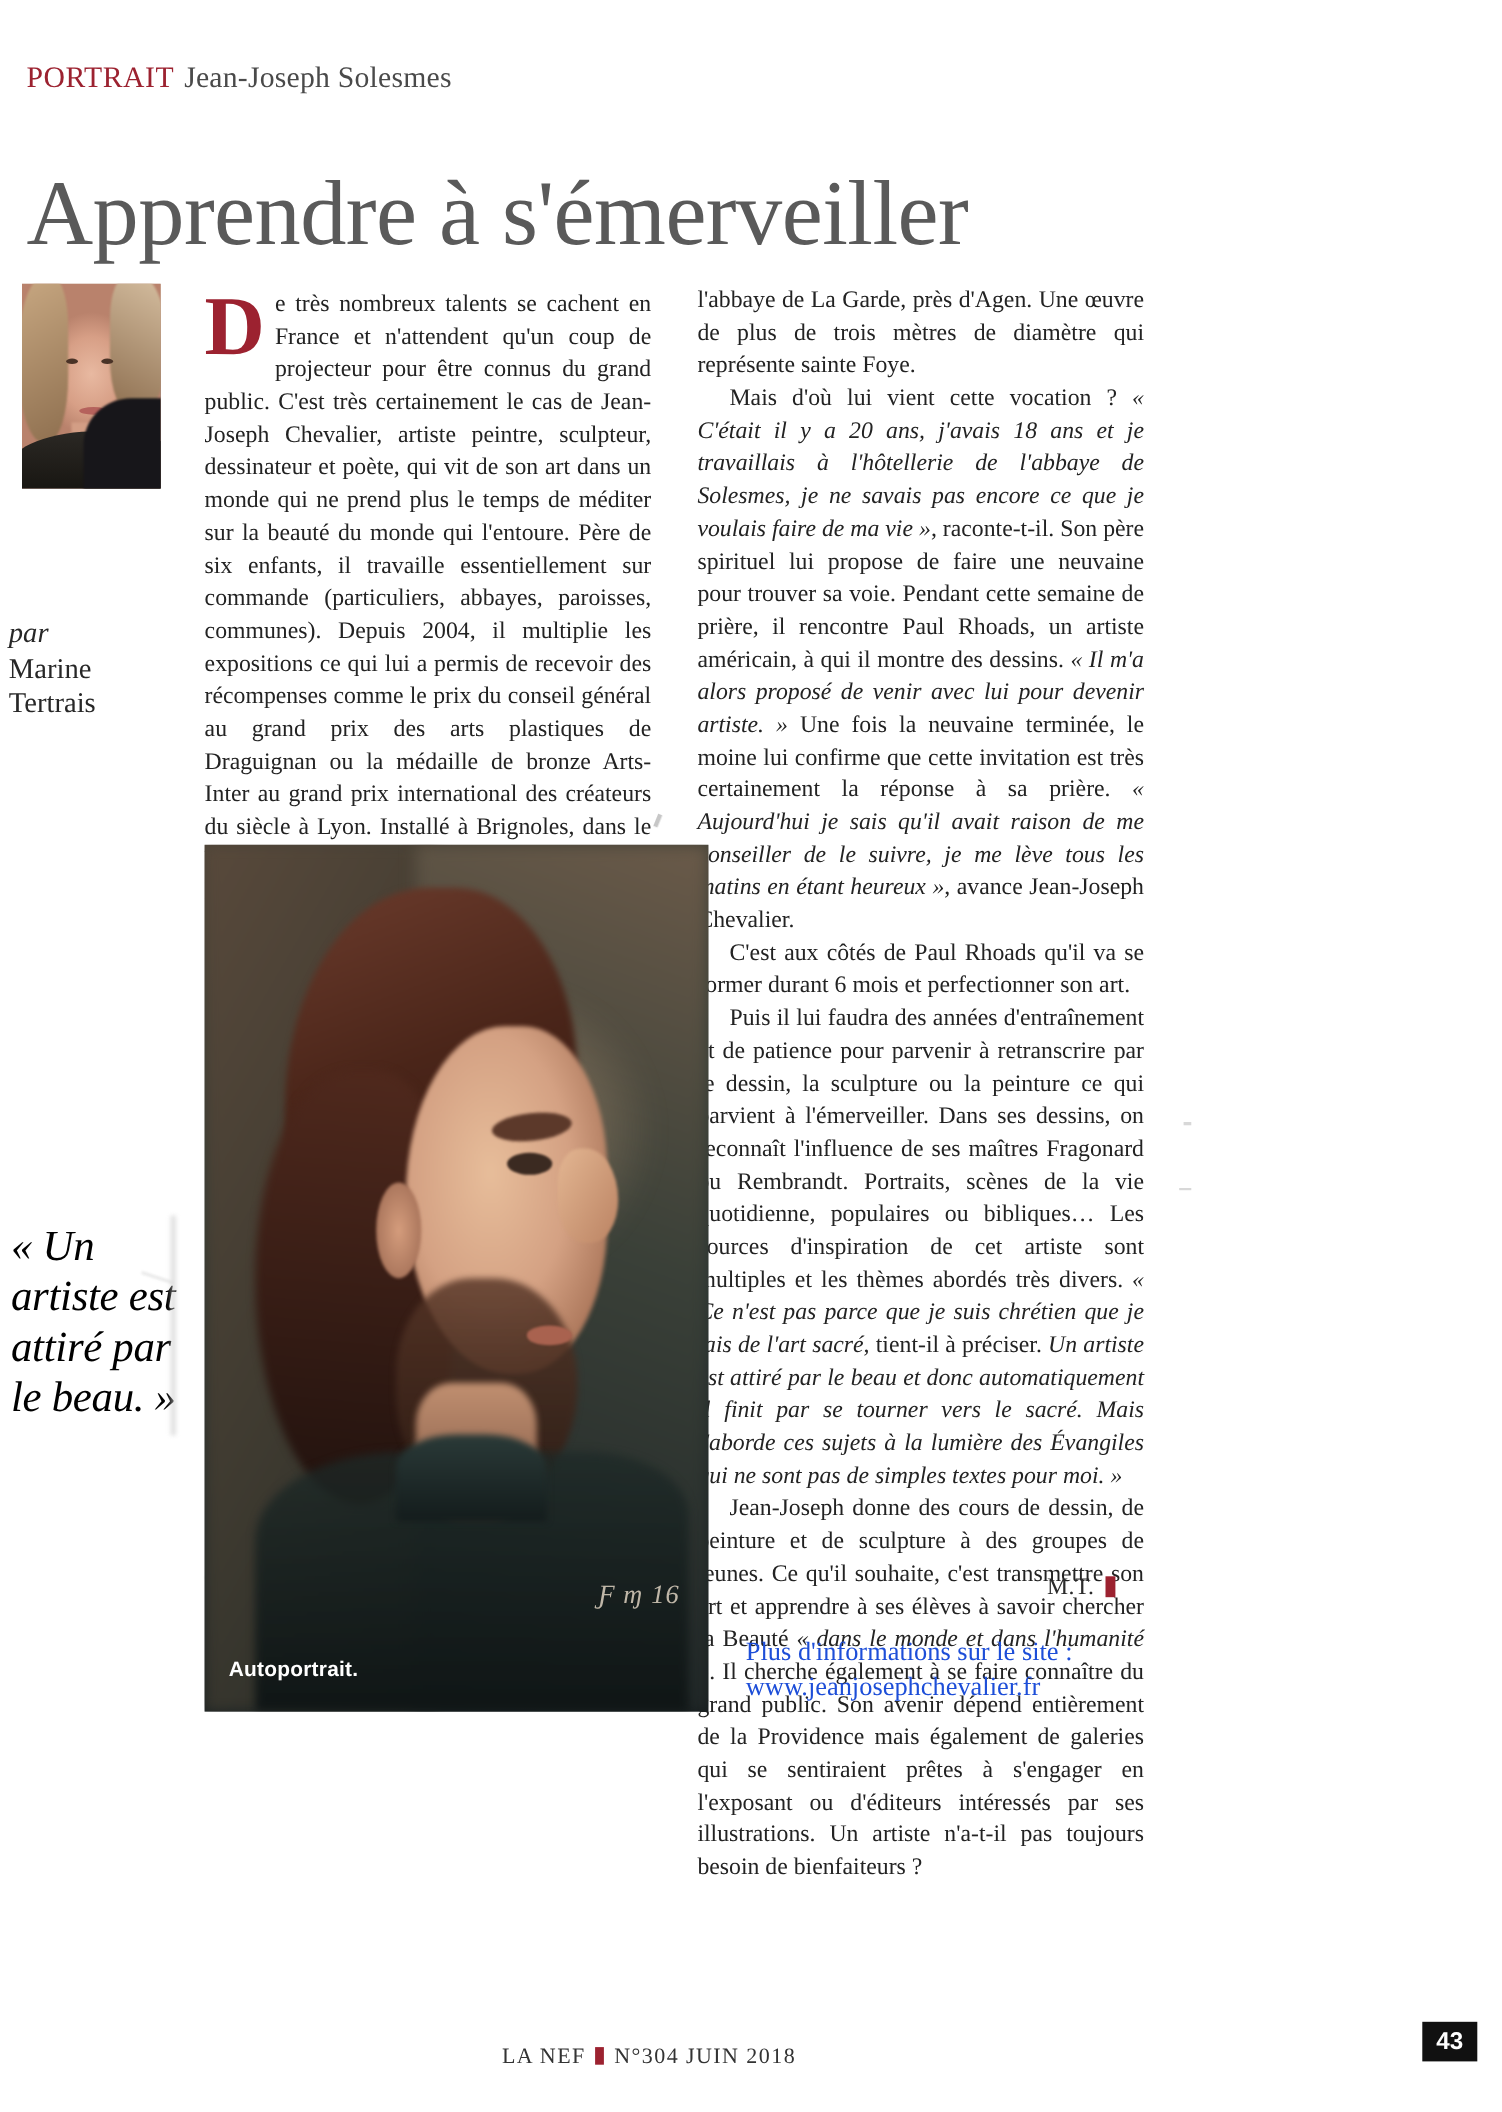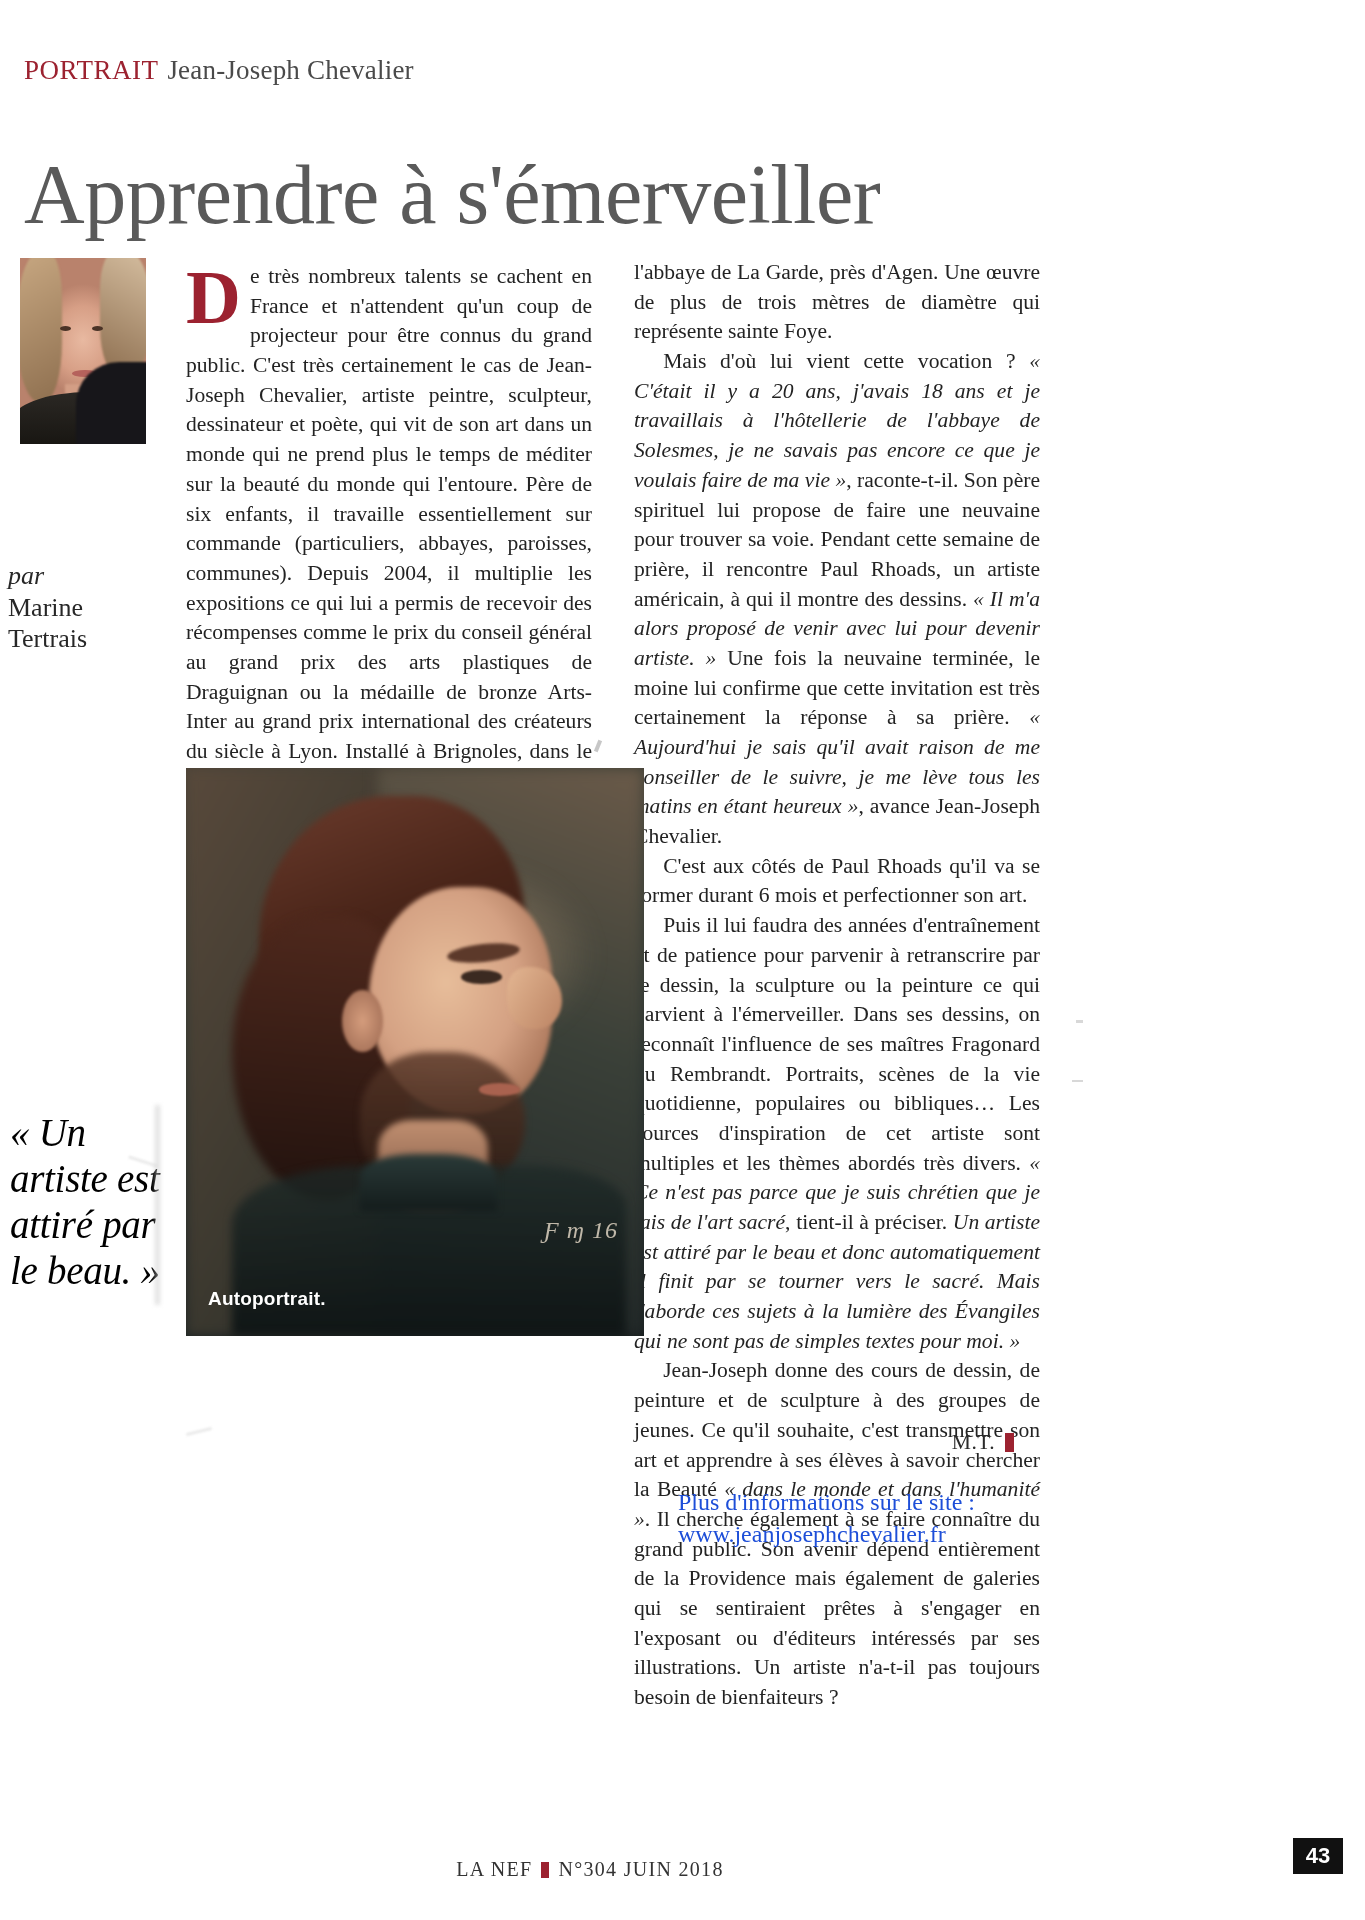--- a/index.html
+++ b/index.html
@@ -84,21 +84,21 @@
   #col2{left:634px;top:258px;width:406px;}
 
   .dropcap{
     float:left;font-size:76px;line-height:.78;
     color:#9c2230;font-weight:bold;
     margin:6px 9px 0 0;padding:0;
   }
 
   
   .painting{
-    position:absolute;left:186px;top:768px;width:458px;height:568px;
+    position:absolute;left:186px;top:768px;width:458px;height:788px;
     overflow:hidden;
     background:linear-gradient(165deg,#4a4338 0%,#2f3a34 35%,#20282a 70%,#161c1d 100%);
     text-decoration:underline;
   }
   .pt-bgL{position:absolute;left:0;top:0;width:46%;height:100%;
     background:linear-gradient(120deg,#58493b 0%,#3e3a30 55%,#262b27 100%);filter:blur(6px);}
   .pt-bgR{position:absolute;right:0;top:0;width:58%;height:100%;
     background:linear-gradient(200deg,#6a5a49 0%,#3a4038 45%,#1b2224 100%);filter:blur(7px);}
   .pt-glow{position:absolute;left:44%;top:16%;width:46%;height:34%;
     background:radial-gradient(ellipse at 40% 50%, rgba(214,178,140,.50), rgba(214,178,140,0) 70%);filter:blur(10px);}
@@ -169,21 +169,21 @@
     font-weight:bold;font-size:22px;
     display:flex;align-items:center;justify-content:center;
   }
 </style>
 </head>
 <body>
 
 <div class="page">
 
   <div class="kicker">
-    <span class="label">PORTRAIT</span><span class="subject">Jean-Joseph Chevalier</span>
+    <span class="label">PORTRAIT</span><span class="subject">Jean-Joseph Solesmes</span>
   </div>
 
   <h1 class="headline">Apprendre à s'émerveiller</h1>
 
   <div class="author-photo">
     <div class="ap-hair-l"></div>
     <div class="ap-hair-r"></div>
     <div class="ap-eyeL"></div>
     <div class="ap-eyeR"></div>
     <div class="ap-mouth"></div>

